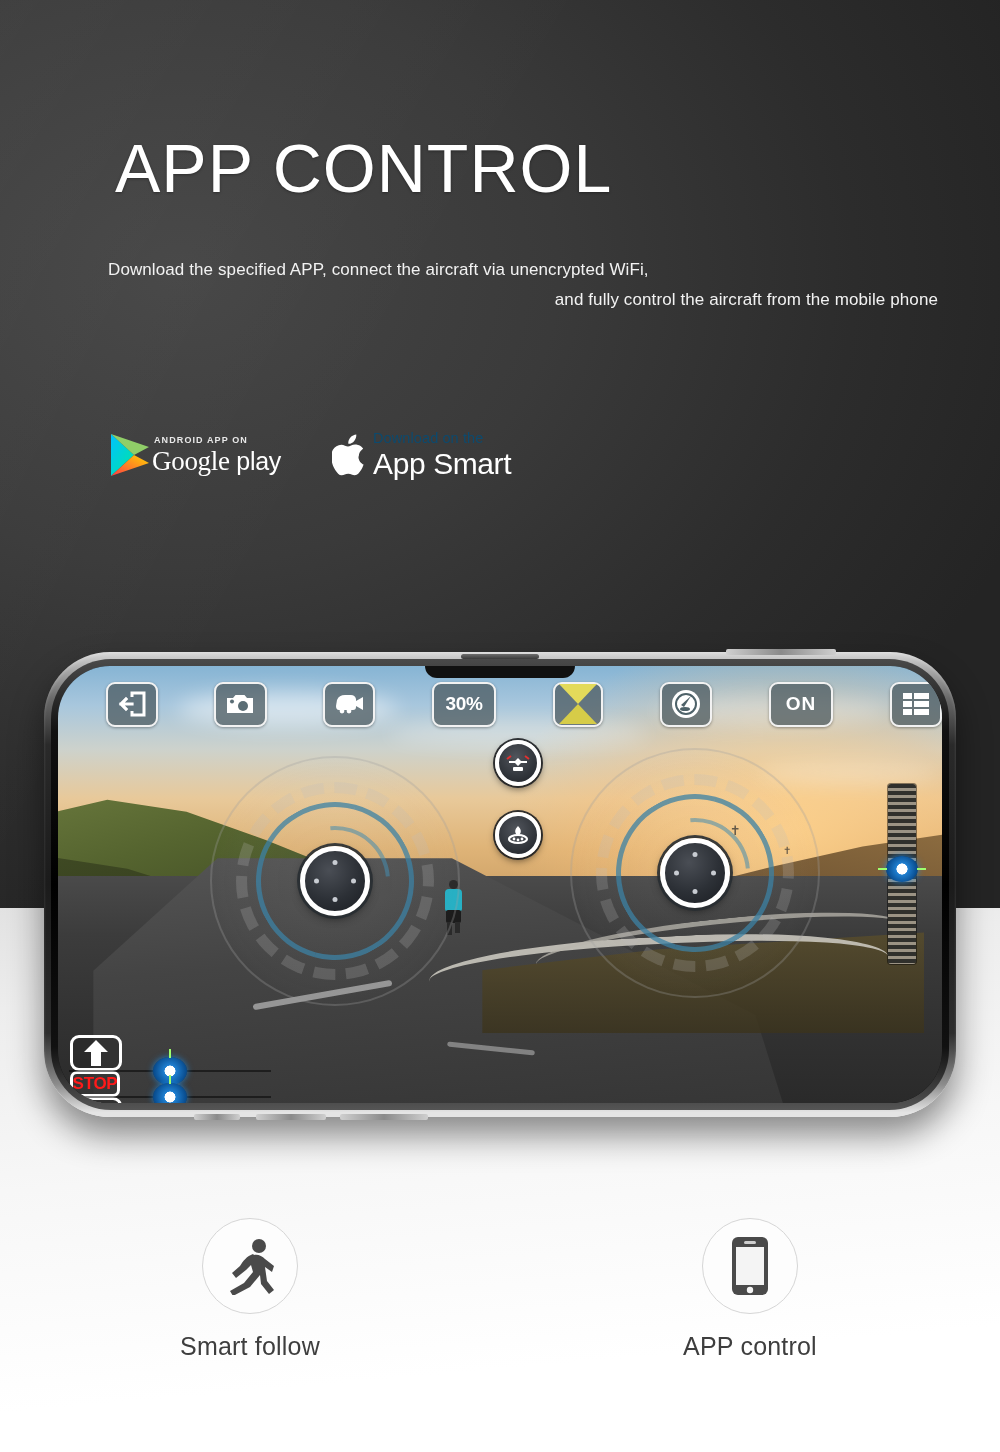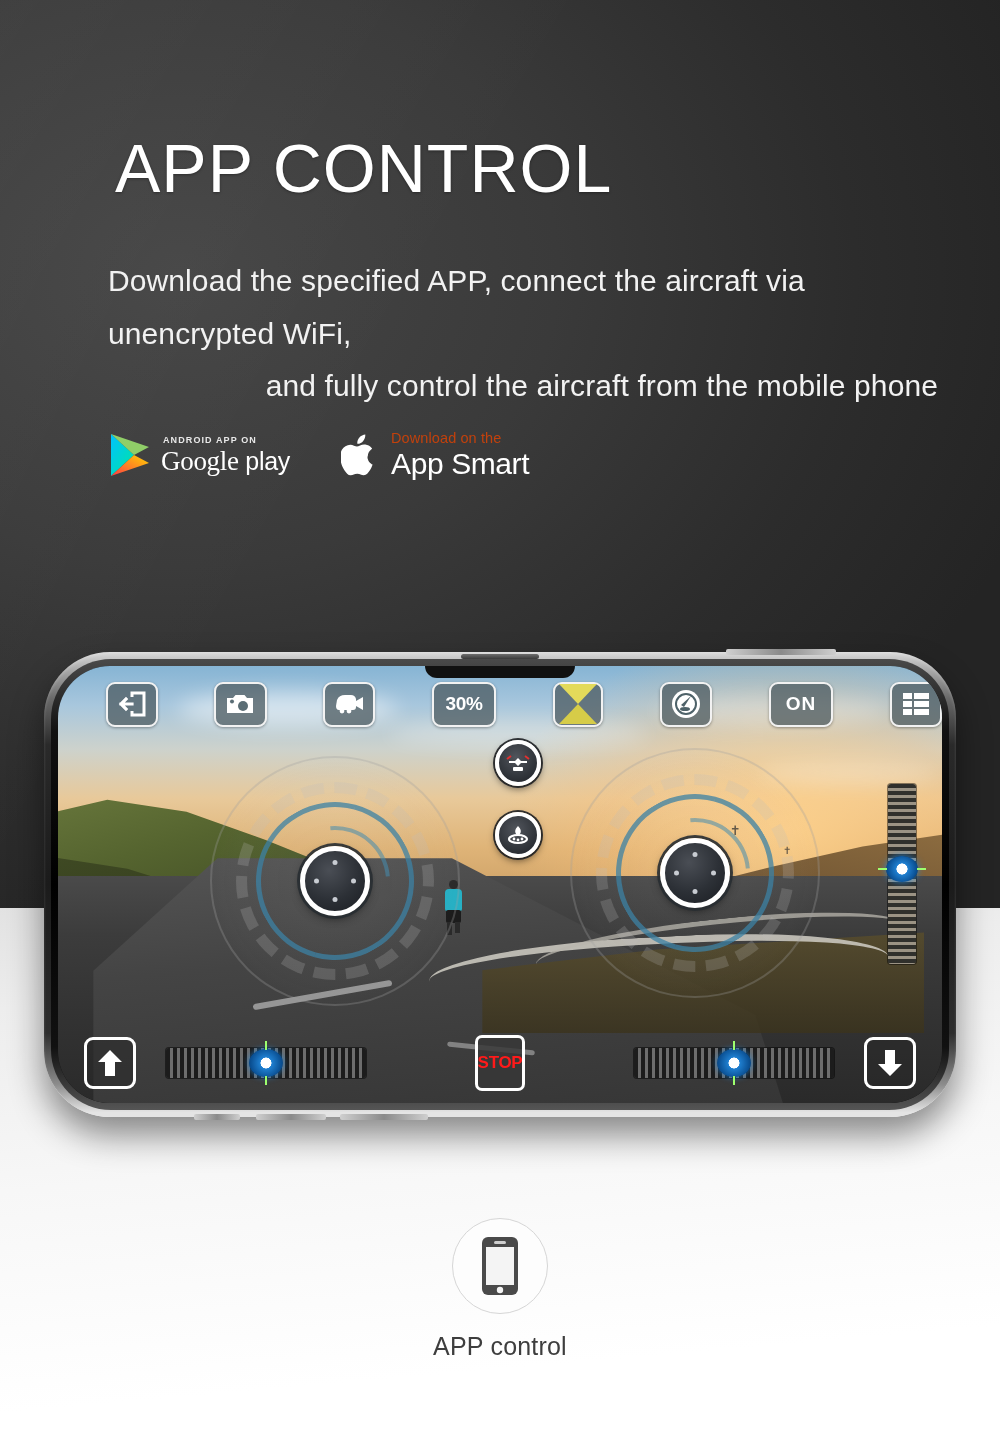--- a/index.html
+++ b/index.html
@@ -36,42 +36,42 @@
   
   .title {
     position:absolute; left:115px; top:134px;
     font-size:68px; font-weight:400; letter-spacing:1px;
     color:#ffffff; line-height:1.02;
     font-family:"Liberation Sans", sans-serif;
     text-shadow:0 1px 3px rgba(0,0,0,0.35);
   }
   .subtitle {
     position:absolute; left:108px; top:255px; width:830px;
-    font-size:30px; font-weight:400; color:#f2f2f2; line-height:1.75;
+    font-size:17px; font-weight:400; color:#f2f2f2; line-height:1.75;
     letter-spacing:0.1px;
   }
   .subtitle .l2{ display:block; padding-left:8px;text-align:right; }
 
   
   .badges { position:absolute; left:108px; top:430px; display:flex; align-items:center; gap:50px; }
-  .badge { display:flex; align-items:center; gap:9px; cursor:pointer; }
+  .badge { display:flex; align-items:center; cursor:pointer; }
 
   .gp-tri { width:44px; height:46px; position:relative; }
   .gp-tri svg { display:block; }
   .gp-text { display:flex; flex-direction:column; justify-content:center; line-height:1; }
   .gp-sm {
     font-size:9px; letter-spacing:1.1px; color:#e8e8e8; font-weight:700;
     transform:scaleY(0.95); margin-bottom:3px; margin-left:2px;
   }
   .gp-lg { font-size:27px; color:#ffffff; font-family:"Liberation Serif", serif; letter-spacing:-0.3px; }
   .gp-lg .play { font-family:"Liberation Sans", sans-serif; font-size:25px; }
 
   .apple-glyph { width:42px; height:50px; display:flex; align-items:center; justify-content:center; }
   .as-text { display:flex; flex-direction:column; line-height:1; }
-  .as-sm { font-size:14.5px; color:#c2410c; margin-bottom:4px; letter-spacing:0.1px; }
+  .as-sm { font-size:14.5px; color:#0c4a6e; margin-bottom:4px; letter-spacing:0.1px; }
   .as-lg { font-size:30px; color:#ffffff; letter-spacing:-0.4px; }
 
   
   .phone-wrap {
     position:absolute; left:44px; top:652px; width:912px; height:465px;
   }
   
   .phone-body {
     position:absolute; inset:0;
     border-radius:66px;
@@ -237,22 +237,22 @@
     box-shadow:0 1px 3px rgba(0,0,0,0.35);
     margin-left:28px;
   }
   .tb-w{ width:58px; }
   .tb-pct{ width:72px; font-size:19px; font-weight:700; letter-spacing:-0.2px; }
   .tb-on{ width:72px; font-size:19px; font-weight:700; letter-spacing:1px; }
   .tb-hour{ width:56px; background:rgba(72,86,92,0.72); padding:0; }
 
   
   .botbar{
-    position:absolute; left:0; bottom:12px; width:100%; height:56px;
-    display:flex; align-items:center; z-index:30;
+    position:absolute; left:12px; bottom:12px; width:100%; height:56px;
+    display:flex; align-items:flex-start; z-index:30;flex-direction:column;
   }
   .sq-btn{
     width:52px; height:52px; border-radius:9px;
     border:3px solid #ffffff;
     background:rgba(40,40,40,0.55);
     display:flex; align-items:center; justify-content:center; cursor:pointer;
   }
   .stop-btn{
     width:50px; height:56px; border-radius:7px;
     border:3px solid #ffffff; background:rgba(55,55,55,0.82);
@@ -572,20 +572,29 @@
     </div>
 
     <div class="notch"></div>
   </div>
 
   <div class="notch-speaker"></div>
 </div>
 
 <div class="features">
 
+  <div class="feature">
+    <div class="f-circle">
+      <svg width="56" height="58" viewBox="0 0 56 58" fill="#4a4a4a">
+        <circle cx="37" cy="9" r="7"></circle>
+        <path d="M31 17 C25 19 21 24 18 29 L10 36 l4 5 l10 -8 l5 -5 l2 7 l-9 11 l-14 8 l3 5 l17 -9 l10 -12 l1 9 l8 10 l5 -4 l-7 -9 l-2 -14 l7 5 l2 -6 l-9 -7 c-3 -3 -7 -5 -11 -4 Z"></path>
+      </svg>
+    </div>
+    <div class="f-label">Smart follow</div>
+  </div>
 
 
   <div class="feature">
     <div class="f-circle">
       <svg width="40" height="62" viewBox="0 0 40 62">
         <rect x="2" y="2" width="36" height="58" rx="6" fill="#4a4a4a"></rect>
         <rect x="6" y="12" width="28" height="38" fill="#f4f4f4"></rect>
         <rect x="14" y="6" width="12" height="3" rx="1.5" fill="#cfcfcf"></rect>
         <circle cx="20" cy="55" r="3.2" fill="#f4f4f4"></circle>
       </svg>

